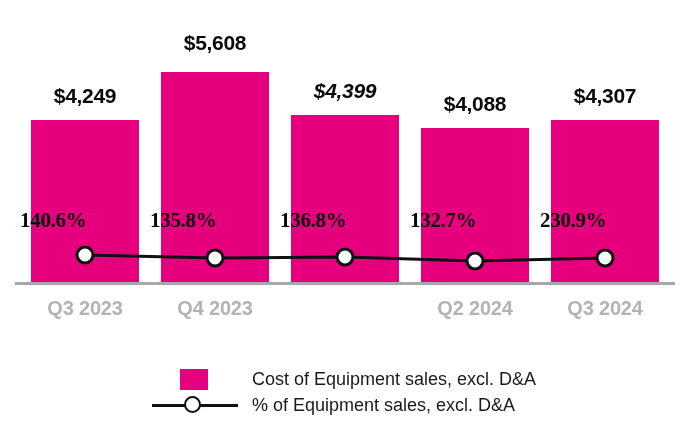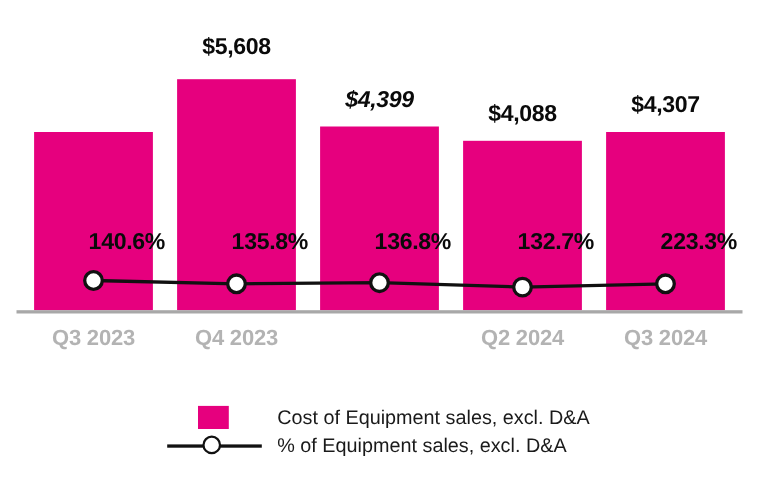--- a/index.html
+++ b/index.html
@@ -47,25 +47,26 @@
     text-align: center;
     font-size: 21px;
     font-weight: bold;
     color: #0a0a0a;
     letter-spacing: -0.3px;
   }
   .bar-pct-label {
     position: absolute;
     left: 0;
     width: 130px;
-    text-align: right;
+    text-align: left;
     font-size: 21px;
     font-weight: bold;
     color: #0a0a0a;
     letter-spacing: -0.3px;
+    font-family: Liberation Serif, serif;
   }
 
   
   .axis-line {
     position: absolute;
     left: 15px;
     top: 282px;
     width: 660px;
     height: 3px;
     background: #a8a8a8;
@@ -158,20 +159,21 @@
   }
 </style>
 </head>
 <body>
 
 <div id="chart-root">
 
   <div class="plot-area">
 
     <div class="bar-slot" style="left:20px;">
+      <div class="bar-top-label" style="top:84px;">$4,249</div>
       <div class="bar" style="height:162px;"></div>
       <div class="bar-pct-label" style="top:208px;">140.6%</div>
     </div>
 
     <div class="bar-slot" style="left:150px;margin-top:44px;">
       <div class="bar-top-label" style="top:31px;">$5,608</div>
       <div class="bar" style="height:210px;"></div>
       <div class="bar-pct-label" style="top:208px;">135.8%</div>
     </div>
 
@@ -183,21 +185,21 @@
 
     <div class="bar-slot" style="left:410px;">
       <div class="bar-top-label" style="top:92px;">$4,088</div>
       <div class="bar" style="height:154px;"></div>
       <div class="bar-pct-label" style="top:208px;">132.7%</div>
     </div>
 
     <div class="bar-slot" style="left:540px;">
       <div class="bar-top-label" style="top:84px;">$4,307</div>
       <div class="bar" style="height:162px;"></div>
-      <div class="bar-pct-label" style="top:208px;">223.3%</div>
+      <div class="bar-pct-label" style="top:208px;">230.9%</div>
     </div>
 
     <svg class="line-layer" viewBox="0 0 690 290" width="690" height="290">
       <polyline points="85,255 215,258 345,257 475,261 605,258" fill="none" stroke="#111111" stroke-width="3"></polyline>
       <circle cx="85" cy="255" r="8" fill="#ffffff" stroke="#111111" stroke-width="3"></circle>
       <circle cx="215" cy="258" r="8" fill="#ffffff" stroke="#111111" stroke-width="3"></circle>
       <circle cx="345" cy="257" r="8" fill="#ffffff" stroke="#111111" stroke-width="3"></circle>
       <circle cx="475" cy="261" r="8" fill="#ffffff" stroke="#111111" stroke-width="3"></circle>
       <circle cx="605" cy="258" r="8" fill="#ffffff" stroke="#111111" stroke-width="3"></circle>
     </svg>

